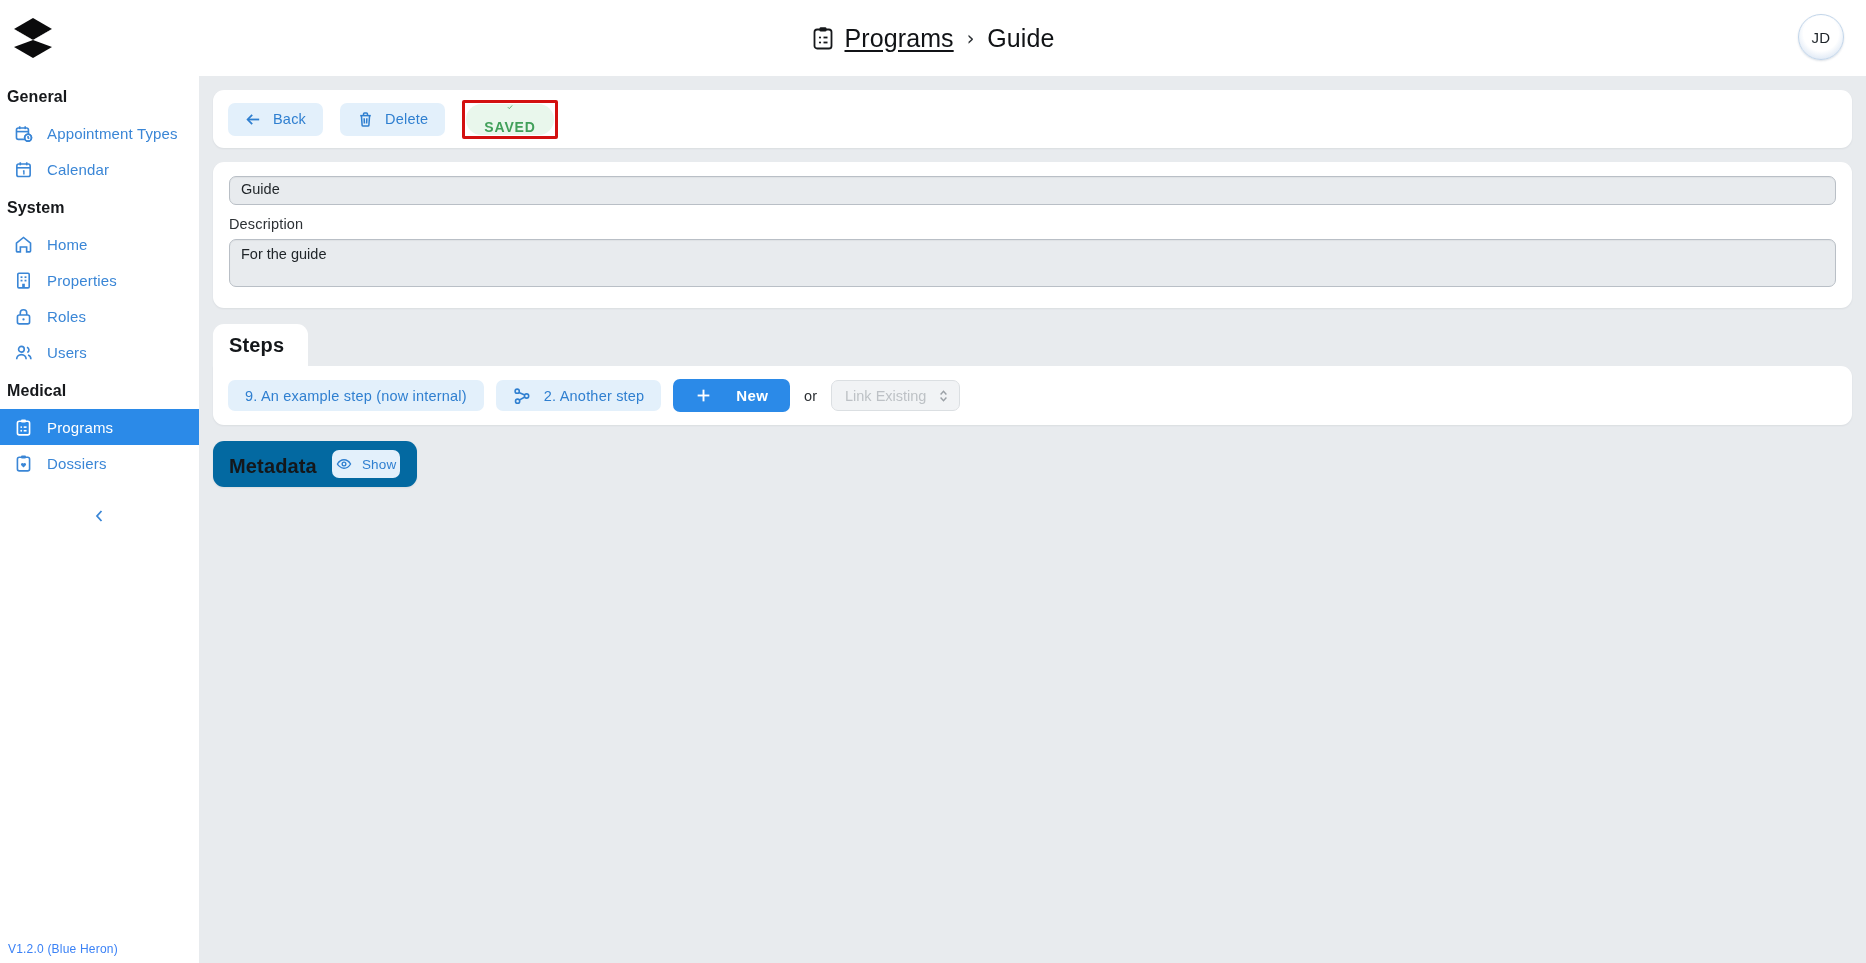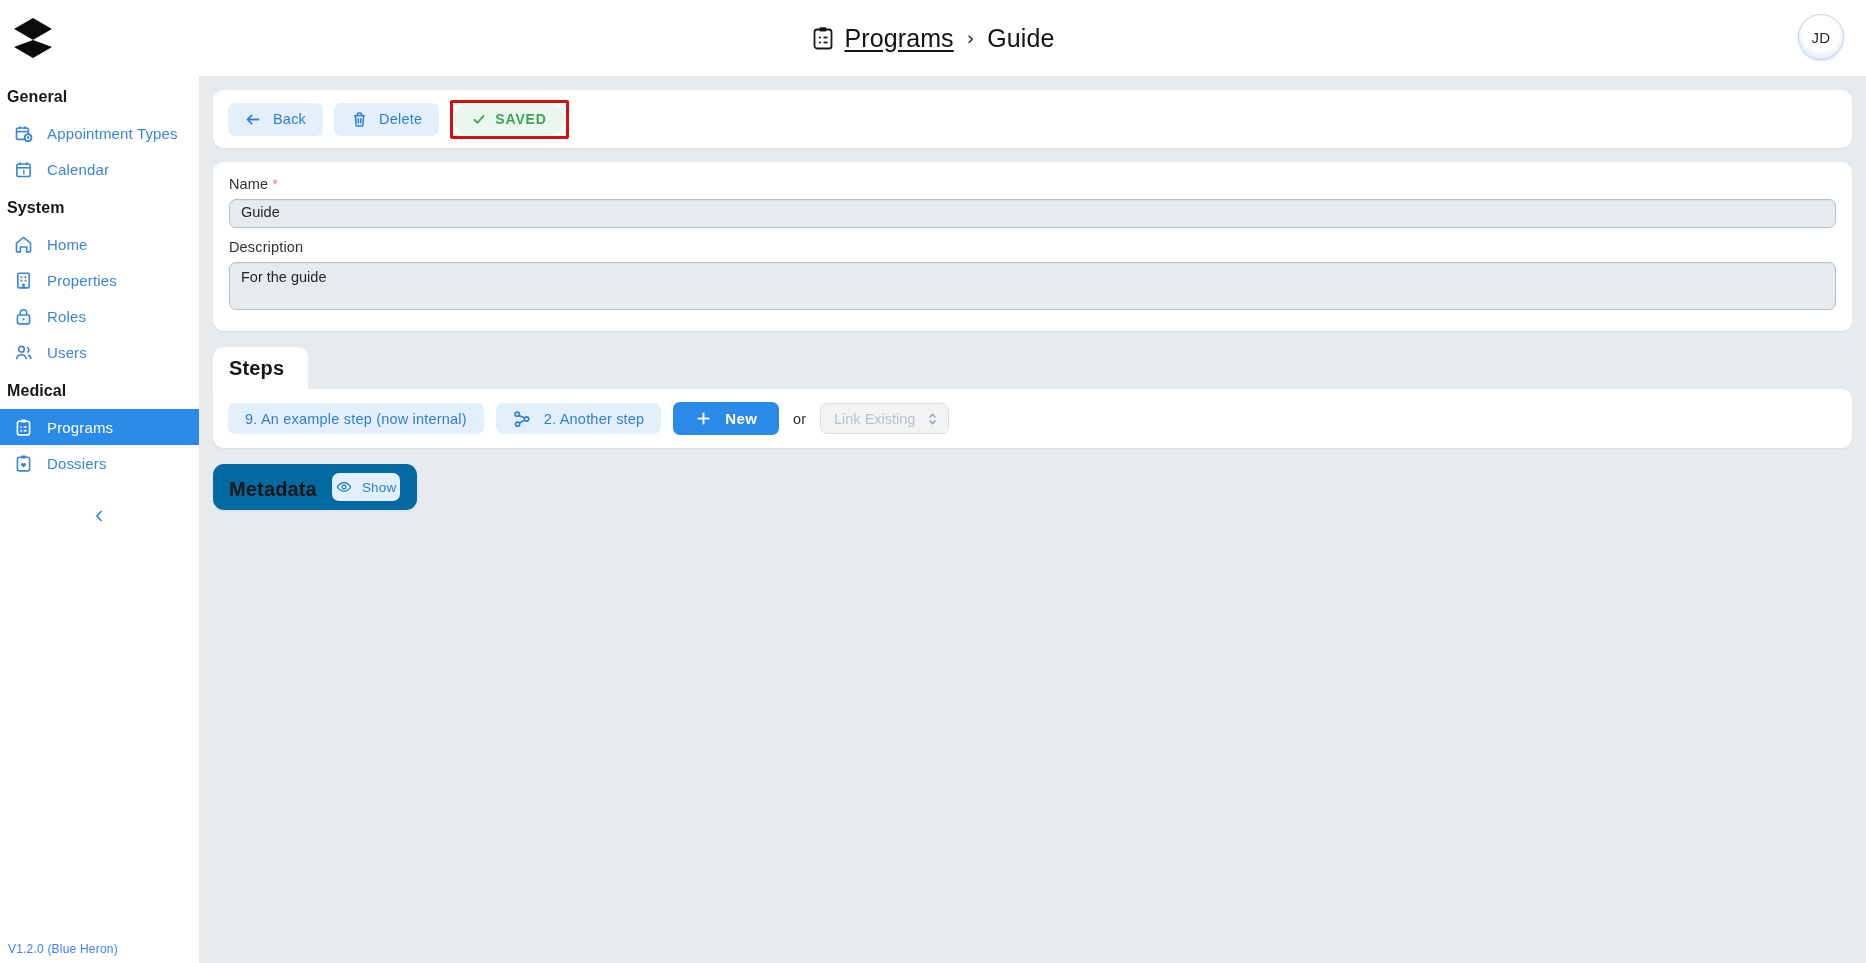--- a/index.html
+++ b/index.html
@@ -102,41 +102,42 @@
     overflow: hidden;
   }
   .card {
     background: #ffffff; border-radius: 11px;
     box-shadow: 0 1px 2px rgba(25,40,60,.07);
   }
 
   
   .toolbar-card {
     height: 58px; display: flex; align-items: center;
-    padding: 0 15px; gap: 11px; margin-bottom: 14px;
+    padding: 0 15px; gap: 17px; margin-bottom: 14px;
   }
   .btn {
     display: inline-flex; align-items: center; gap: 11px;
     height: 33px; padding: 0 17px; border: none; border-radius: 7px;
     font-size: 14.5px; letter-spacing: .2px; cursor: pointer;
     font-family: "Liberation Sans", sans-serif;
   }
   .btn-soft { background: #e3f0fb; color: #2f7fd0; }
   .btn-soft .ico { width: 17px; height: 17px; display:block; color:#2f7fd0; }
 
   .saved-wrap {
     border: 3px solid #d31010; border-radius: 2px;
     padding: 1px; display: inline-flex;
   }
   .saved-badge {
     display: inline-flex; align-items: center; gap: 9px;
     height: 31px; padding: 0 18px; border-radius: 16px;
     background: #e9f7ec; color: #41a05a;
     font-size: 14px; font-weight: bold; letter-spacing: .9px;
     font-family: "Liberation Sans", sans-serif;
+    flex-direction: column;
   }
   .saved-badge .ico { width: 14px; height: 14px; display:block; }
 
   
   .form-card { padding: 14px 16px 16px 16px; margin-bottom: 16px; }
   .field-label {
     font-size: 14.5px; color: #2c3034; margin-bottom: 7px;
     letter-spacing: .15px; font-family: "Liberation Sans", sans-serif;
   }
   .req { color: #e2788a; margin-left: 4px; }
@@ -171,21 +172,21 @@
     display: inline-flex; align-items: center; gap: 13px;
     height: 31px; padding: 0 17px; border-radius: 7px;
     background: #e3f0fb; color: #2f7fd0;
     font-size: 14.5px; letter-spacing: .2px; cursor: pointer;
     font-family: "Liberation Sans", sans-serif;
   }
   .chip .ico { width: 18px; height: 18px; display:block; color:#2f7fd0; }
   .btn-primary {
     background: #2b8ae8; color: #ffffff;
     height: 33px; padding: 0 22px; border-radius: 7px;
-    display: inline-flex; align-items: center; gap: 13px;
+    display: inline-flex; align-items: center; gap: 24px;
     font-size: 15px; font-weight: bold; border: none; cursor: pointer;
     letter-spacing: .3px; font-family: "Liberation Sans", sans-serif;
   }
   .btn-primary .ico { width: 17px; height: 17px; display:block; }
   .or-text {
     font-size: 14.5px; color: #2c3034; margin: 0 2px;
     font-family: "Liberation Sans", sans-serif;
   }
   .sel-wrap { position: relative; display: inline-flex; }
   .sel {
@@ -390,23 +391,20 @@
             <polyline points="2,7.4 5.4,10.8 12,3.4"></polyline>
           </svg>
           <span>SAVED</span>
         </div>
       </div>
     </div>
 
     
     <div class="card form-card">
       <div class="field-block">
-        <div class="field-label">
-          <span>Name</span><span class="req">*</span>
-        </div>
         <input class="inp" type="text" value="Guide" style="">
       </div>
 
       <div class="field-block" style="margin-bottom:0;">
         <div class="field-label">Description</div>
         <textarea class="txa" style="">For the guide</textarea>
       </div>
     </div>
 
     

